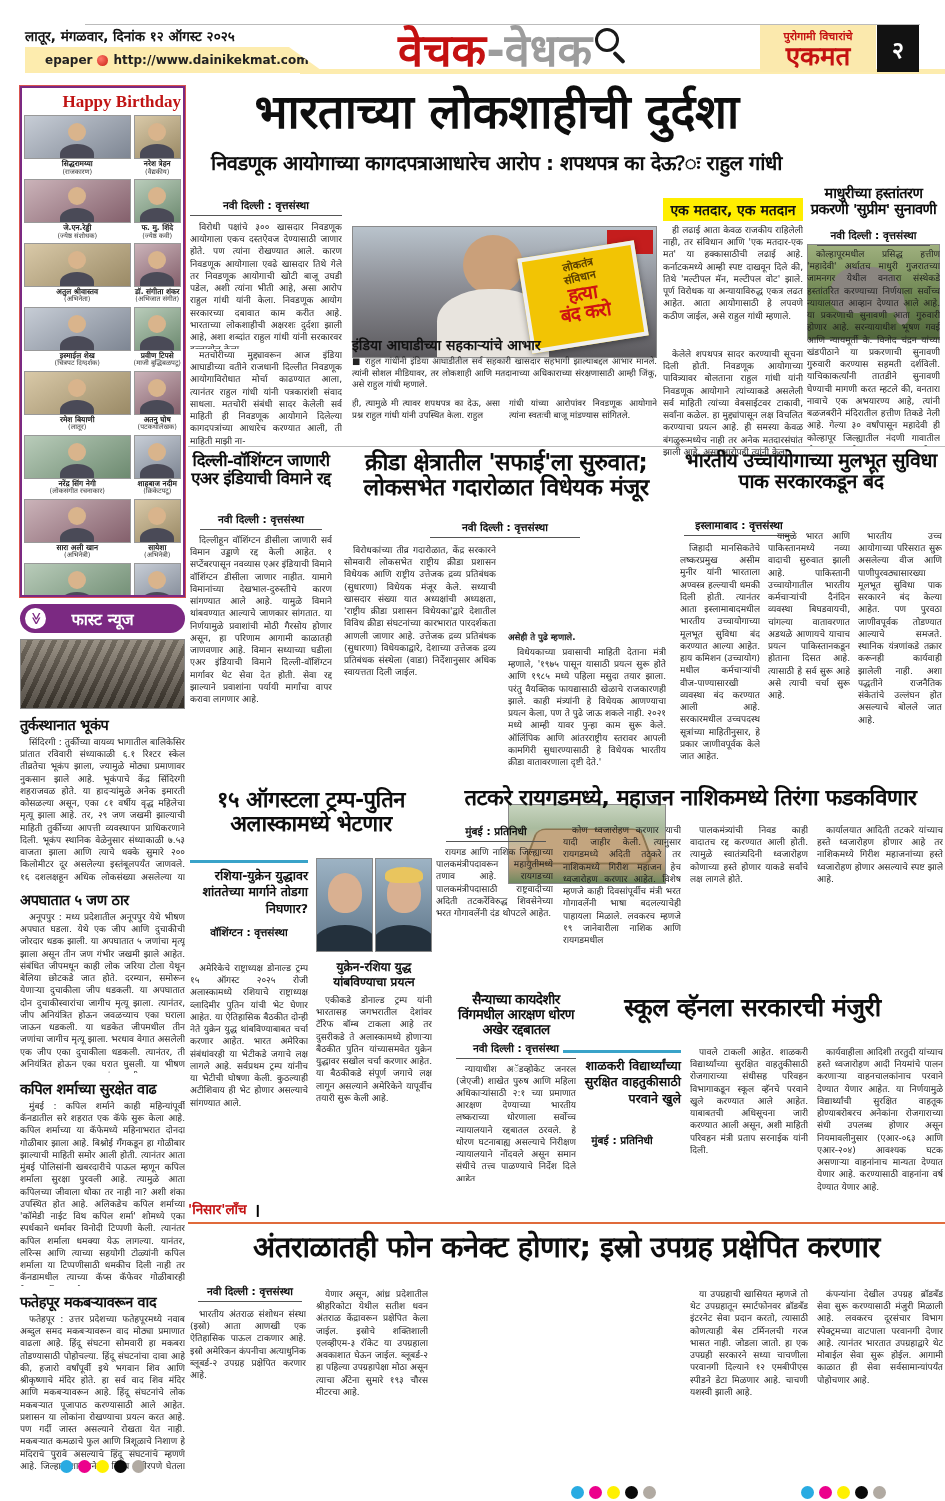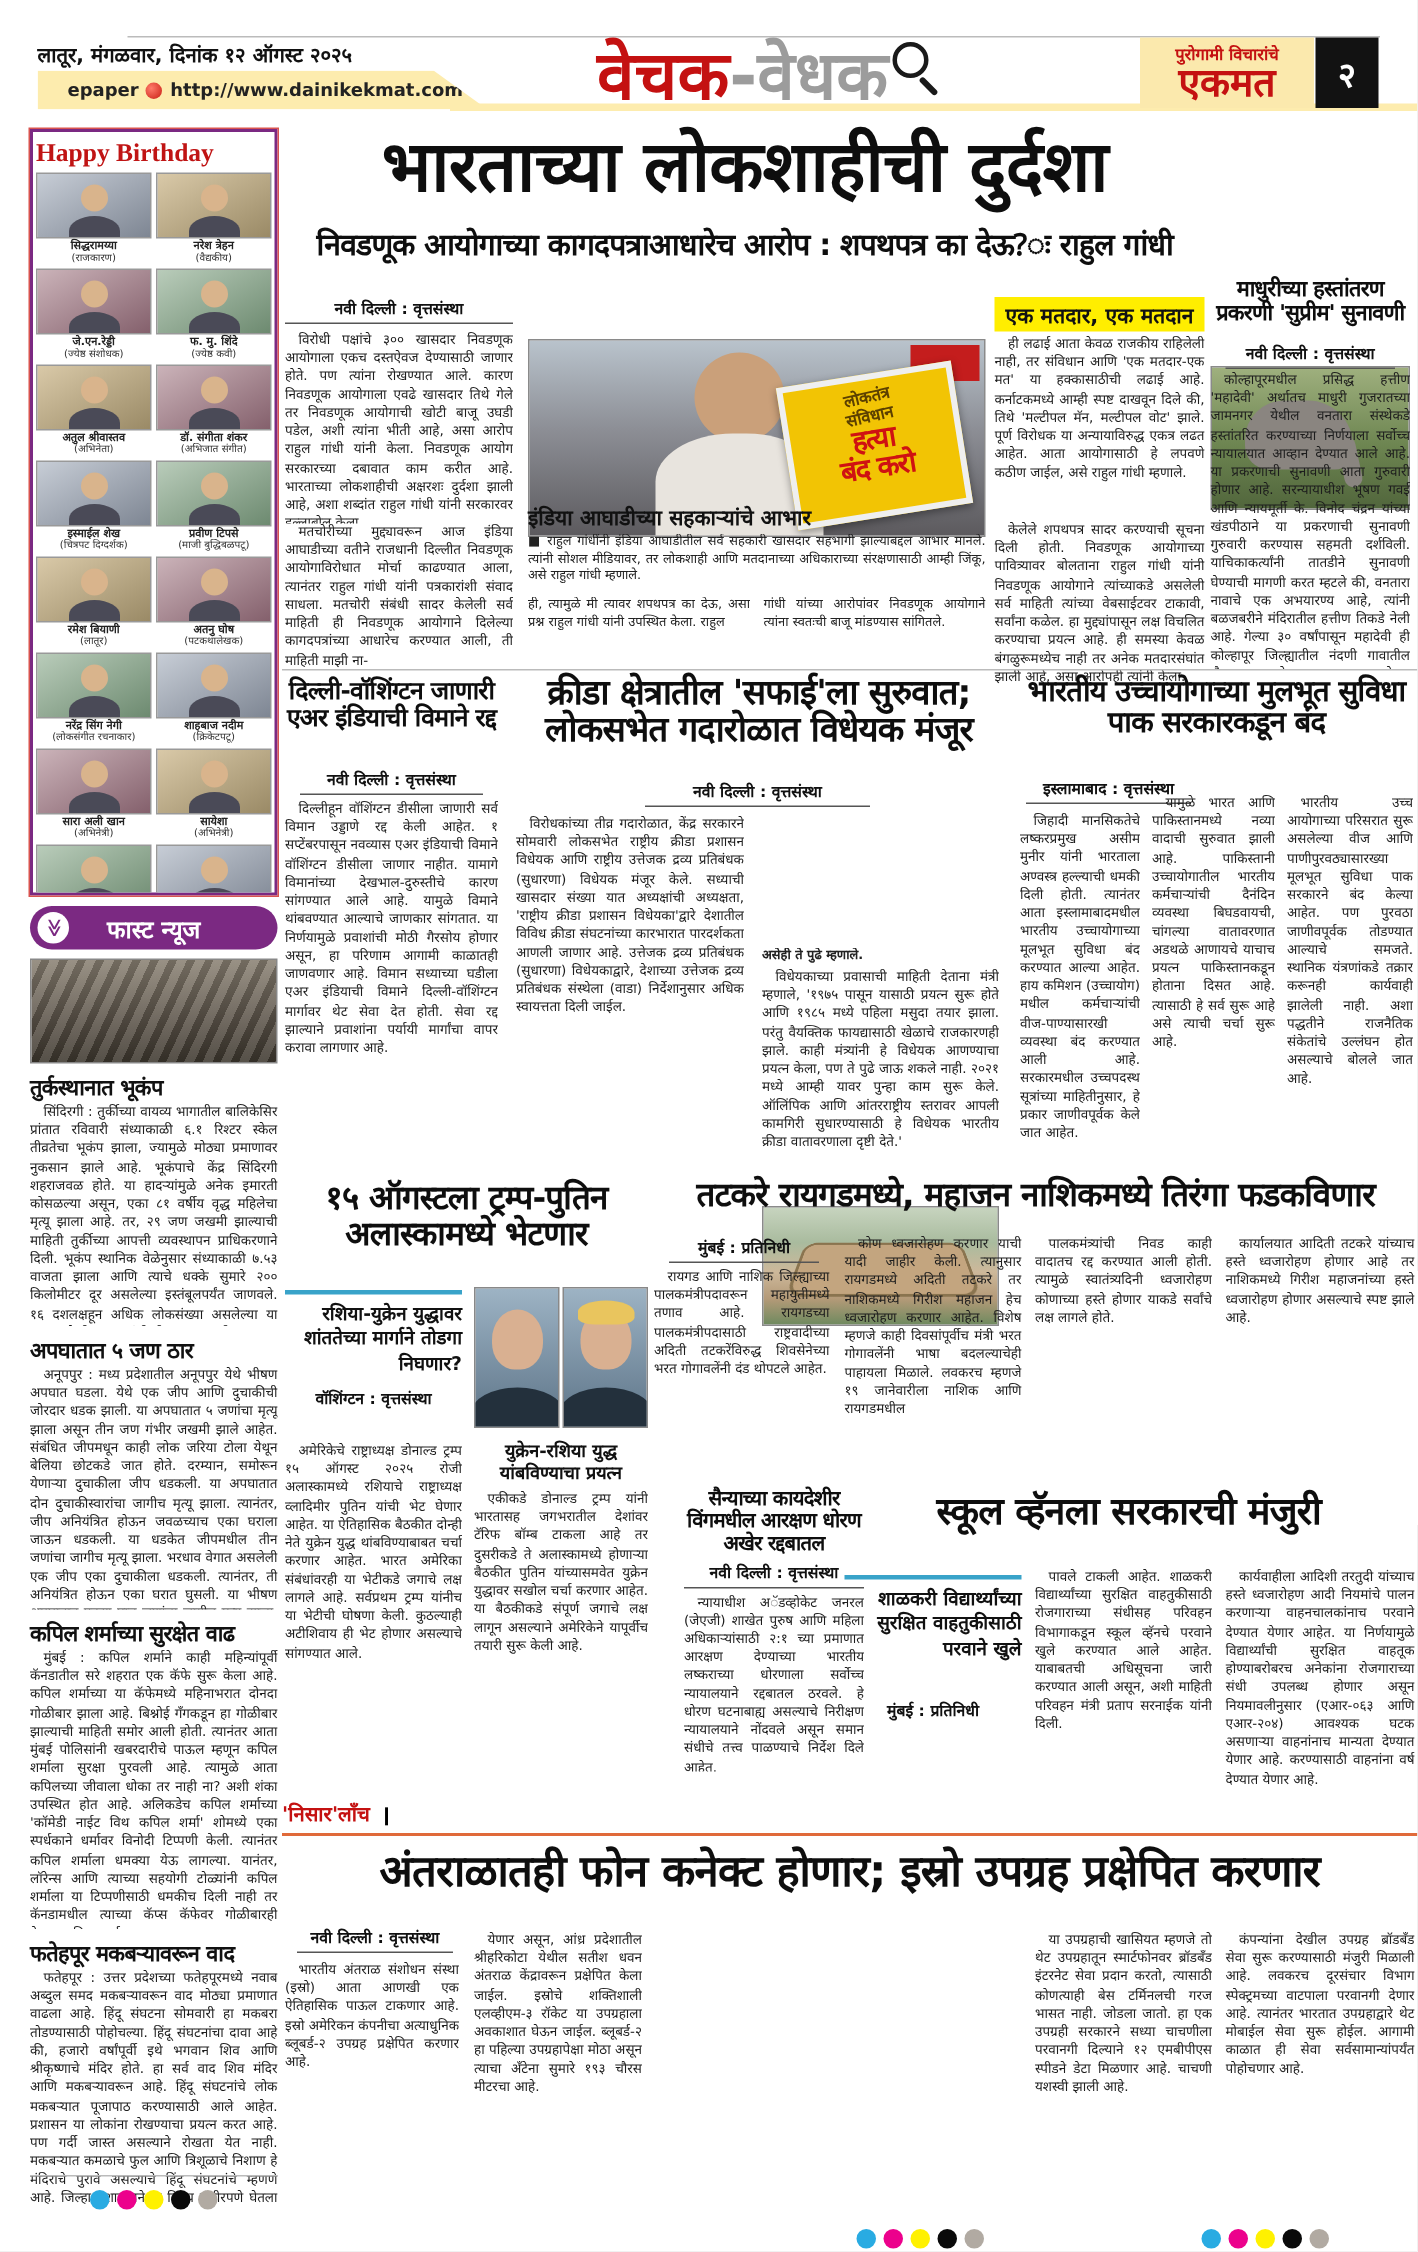--- a/index.html
+++ b/index.html
@@ -19,22 +19,22 @@
   .mast-gray{color:#9c9c9c;font-weight:800}
   .mag{width:24px;height:24px;border:3.5px solid #1a1a1a;border-radius:50%;position:relative;display:inline-block}
   .mag::after{content:"";position:absolute;width:4px;height:15px;background:#1a1a1a;left:19px;top:19px;transform:rotate(-45deg);border-radius:2px}
   .brandbox{background:#fbe9ad;text-align:center}
   .brand-tag{color:#c41111;font-weight:700;font-size:11px;padding-top:3px}
   .brand-name{color:#c41111;font-weight:800;font-size:26px;line-height:1}
   .pagebox{background:#121212;color:#fff;font-weight:700;font-size:23px;display:flex;align-items:center;justify-content:center}
   
   #sidebar{left:20px;top:86px;width:165px}
   .bdbox{border:2px solid #7b2982;outline:1px solid #d9534f;padding:2px;background:#fff}
-  .bdtitle{font-family:"Liberation Serif",serif;color:#c01414;font-weight:700;font-size:17px;text-align:left;padding:2px 0 3px}
-  .bgrid{display:grid;grid-template-columns:repeat(2,1fr);gap:3px 3px}
+  .bdtitle{font-family:"Liberation Serif",serif;color:#c01414;font-weight:700;font-size:17px;text-align:right;padding:2px 0 3px}
+  .bgrid{display:grid;grid-template-columns:repeat(1,1fr);gap:3px 3px}
   .bcell{text-align:center}
   .bphoto{height:44px;border:1px solid #999;position:relative;overflow:hidden}
   .bphoto::before{content:"";position:absolute;left:50%;top:7px;transform:translateX(-50%);width:18px;height:18px;border-radius:50%;background:#d9b48c}
   .bphoto::after{content:"";position:absolute;left:50%;bottom:-6px;transform:translateX(-50%);width:34px;height:20px;border-radius:50% 50% 0 0;background:#4a4a57}
   .pA{background:linear-gradient(150deg,#c7cdd6,#7e8693)}
   .pB{background:linear-gradient(150deg,#d9c9a8,#9a8a66)}
   .pC{background:linear-gradient(150deg,#cbb3b9,#84606c)}
   .pD{background:linear-gradient(150deg,#b9ccba,#6d8a70)}
   .bname{font-size:7.4px;font-weight:700;color:#222;line-height:1.15;margin-top:1px}
   .brole{font-size:6.8px;color:#333;line-height:1.1}

